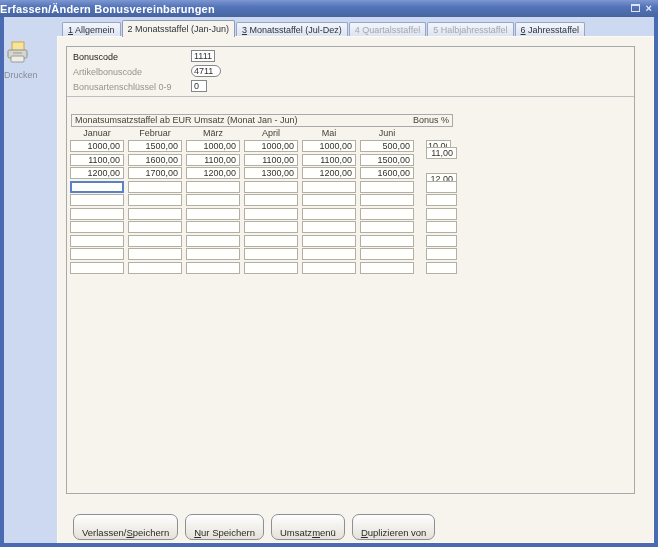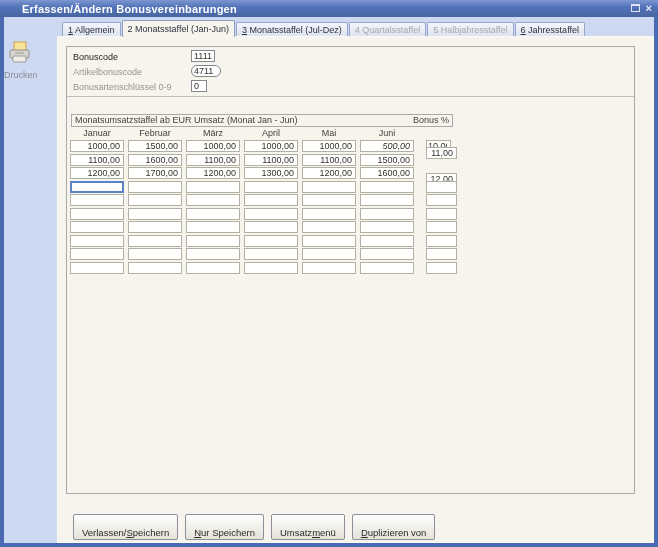--- a/index.html
+++ b/index.html
@@ -3,32 +3,32 @@
 <meta charset="utf-8">
 <style>
   html,body{margin:0;padding:0;}
   body{width:658px;height:547px;font-family:"Liberation Sans",sans-serif;-webkit-font-smoothing:antialiased;}
   .window{position:relative;width:658px;height:547px;background:#4a6ab1;overflow:hidden;}
 
   
   .titlebar{position:absolute;left:0;top:0;right:0;height:17px;
     background:linear-gradient(180deg,#7d97d0 0%,#5374ba 40%,#46659f 100%);
     display:flex;align-items:center;}
-  .titlebar .title{color:#ffffff;font-size:11px;font-weight:bold;padding-left:22px;letter-spacing:.2px;}
+  .titlebar .title{color:#ffffff;font-size:11px;font-weight:bold;padding-left:0;letter-spacing:.2px;}
   .controls{position:absolute;right:6px;top:3px;display:flex;gap:6px;align-items:center;}
   .ctl{cursor:default;}
   .ctl.restore{width:9px;height:8px;border:1px solid #dde3f2;border-top:2px solid #dde3f2;box-sizing:border-box;}
   .ctl.close{color:#e8ecf7;font-size:11px;font-weight:bold;line-height:10px;}
 
   
   .client{position:absolute;left:4px;top:17px;right:4px;bottom:4px;background:#ccd9f1;}
 
   
   .sidebar{position:absolute;left:0;top:0;width:53px;bottom:0;}
-  .tool{position:absolute;left:0;top:24px;width:30px;text-align:right;}
+  .tool{position:absolute;left:0;top:24px;width:30px;text-align:left;}
   .tool-label{margin-top:2px;font-size:9px;color:#8a8c94;}
 
   
   .tabstrip{position:absolute;left:58px;top:2px;height:17px;display:flex;align-items:flex-end;z-index:3;}
   .tab{box-sizing:border-box;height:14px;line-height:12px;padding:1px 5px 0 5px;margin-right:1px;
     font-size:9px;color:#2e3340;background:linear-gradient(180deg,#f3f6fb,#dde3f1);
     border:1px solid #97a5c6;border-bottom:none;border-radius:2px 2px 0 0;white-space:nowrap;cursor:default;}
   .tab.active{height:17px;line-height:14px;background:#f6f4ec;border-color:#8c9cc0;
     margin-bottom:-1px;z-index:4;position:relative;}
   .tab.disabled{color:#a3a7af;}
@@ -53,21 +53,21 @@
     display:flex;justify-content:space-between;padding:0 3px;background:#f6f4ec;}
 
   .col-header{position:absolute;top:91px;width:54px;text-align:center;font-size:9px;color:#44423a;}
 
   .cell{position:absolute;height:12px;box-sizing:border-box;border:1px solid #b3afa3;background:#fffffe;
     font-family:inherit;font-size:9px;text-align:right;padding:0 3px 0 1px;color:#33322c;outline:none;}
   .cell.focused{border:2px solid #5b83c4;}
 
   .button-bar{position:absolute;left:15px;top:477px;display:flex;gap:7px;}
   .btn{height:16px;box-sizing:border-box;font-family:inherit;font-size:9.5px;color:#2b2b28;
-    background:linear-gradient(180deg,#fefefe,#e4e2d8);border:1px solid #8b8f97;border-radius:2px;
+    background:linear-gradient(180deg,#fefefe,#e4e2d8);border:1px solid #8b8f97;border-radius:7px;
     padding:12px 8px;white-space:nowrap;cursor:default;}
 </style>
 </head>
 <body>
 
 <div class="window">
 
   <div class="titlebar">
     <span class="title">Erfassen/Ändern Bonusvereinbarungen</span>
     <span class="controls">
@@ -124,21 +124,21 @@
       <div class="col-header" style="left:186px">April</div>
       <div class="col-header" style="left:244px">Mai</div>
       <div class="col-header" style="left:302px">Juni</div>
 
       <div>
           <input type="text" class="cell" value="1000,00" style="left: 12px; top: 103px; width: 54px;">
           <input type="text" class="cell" value="1500,00" style="left: 70px; top: 103px; width: 54px;">
           <input type="text" class="cell" value="1000,00" style="left: 128px; top: 103px; width: 54px;">
           <input type="text" class="cell" value="1000,00" style="left: 186px; top: 103px; width: 54px;">
           <input type="text" class="cell" value="1000,00" style="left: 244px; top: 103px; width: 54px;">
-          <input type="text" class="cell" value="500,00" style="left: 302px; top: 103px; width: 54px; font-style: italic;">
+          <input type="text" class="cell" value="500,00" style="left: 302px; top: 103px; width: 54px;">
           <input type="text" class="cell" value="10,00" style="left: 368px; top: 103px; width: 25px;">
           <input type="text" class="cell" value="1100,00" style="left: 12px; top: 116.5px; width: 54px;">
           <input type="text" class="cell" value="1600,00" style="left: 70px; top: 116.5px; width: 54px;">
           <input type="text" class="cell" value="1100,00" style="left: 128px; top: 116.5px; width: 54px;">
           <input type="text" class="cell" value="1100,00" style="left: 186px; top: 116.5px; width: 54px;">
           <input type="text" class="cell" value="1100,00" style="left: 244px; top: 116.5px; width: 54px;">
           <input type="text" class="cell" value="1500,00" style="left: 302px; top: 116.5px; width: 54px;">
           <input type="text" class="cell" value="11,00" style="left: 368px; top: 110px; width: 31px;">
           <input type="text" class="cell" value="1200,00" style="left: 12px; top: 130px; width: 54px;">
           <input type="text" class="cell" value="1700,00" style="left: 70px; top: 130px; width: 54px;">

